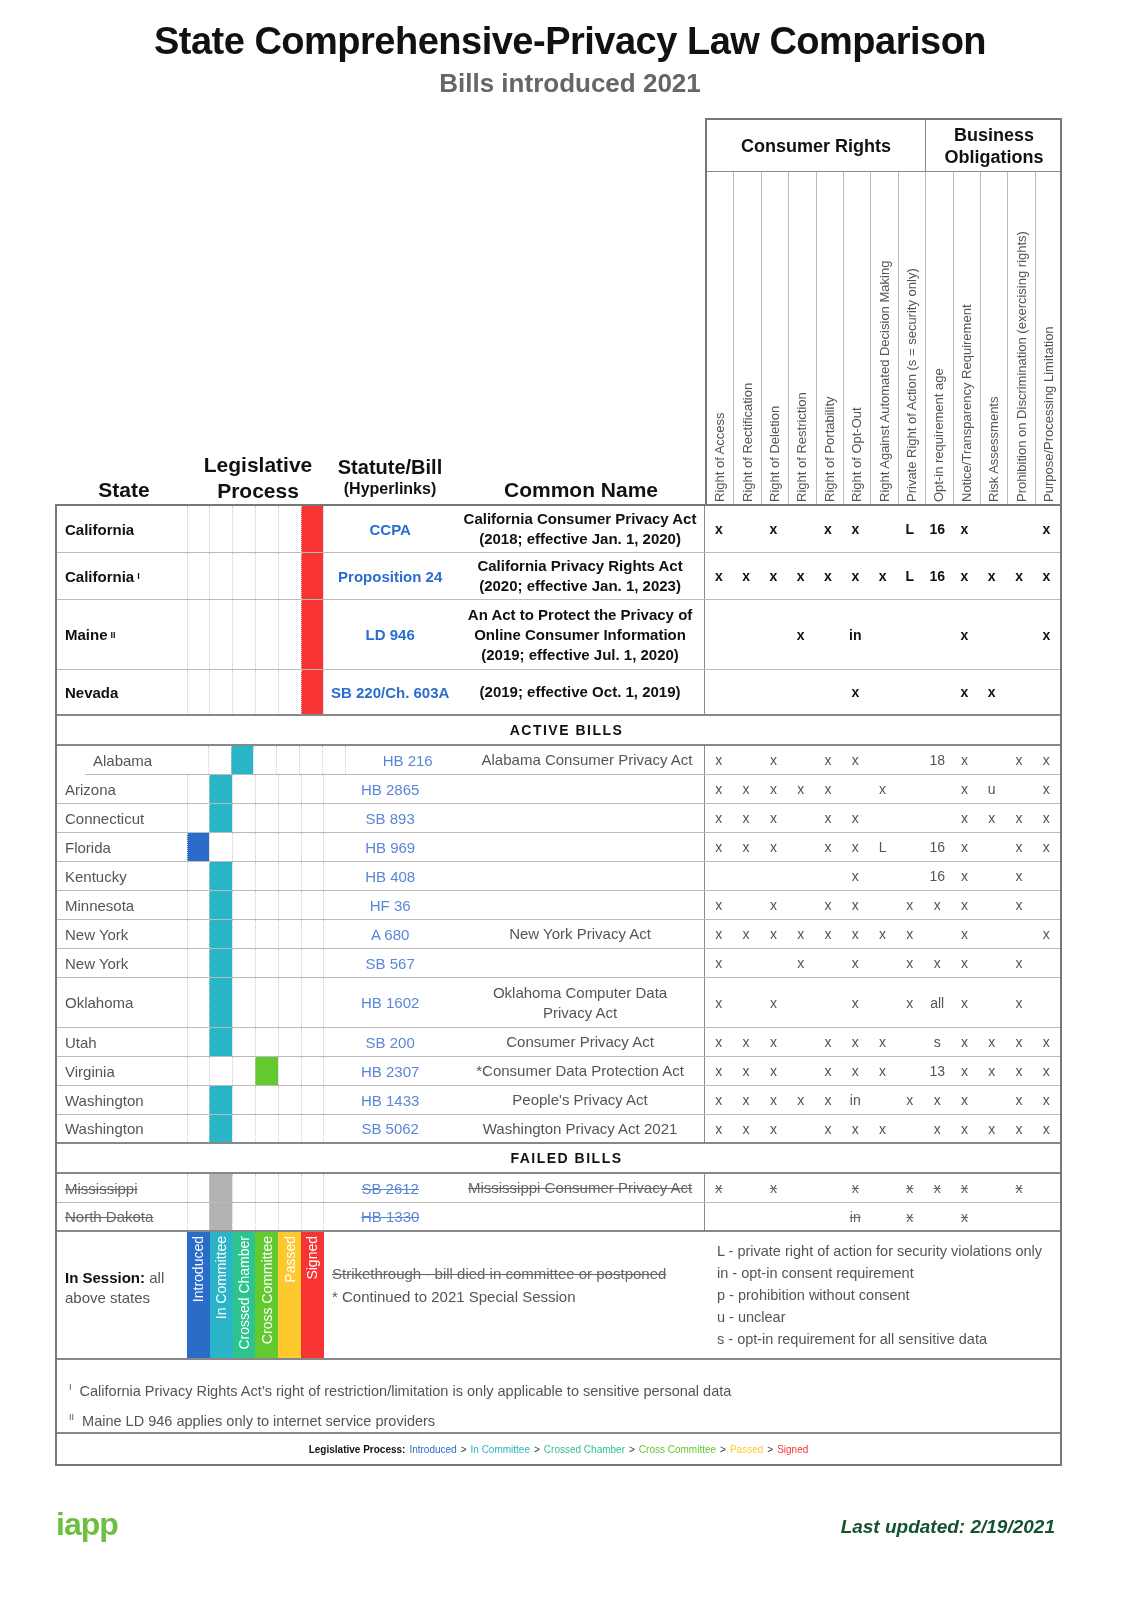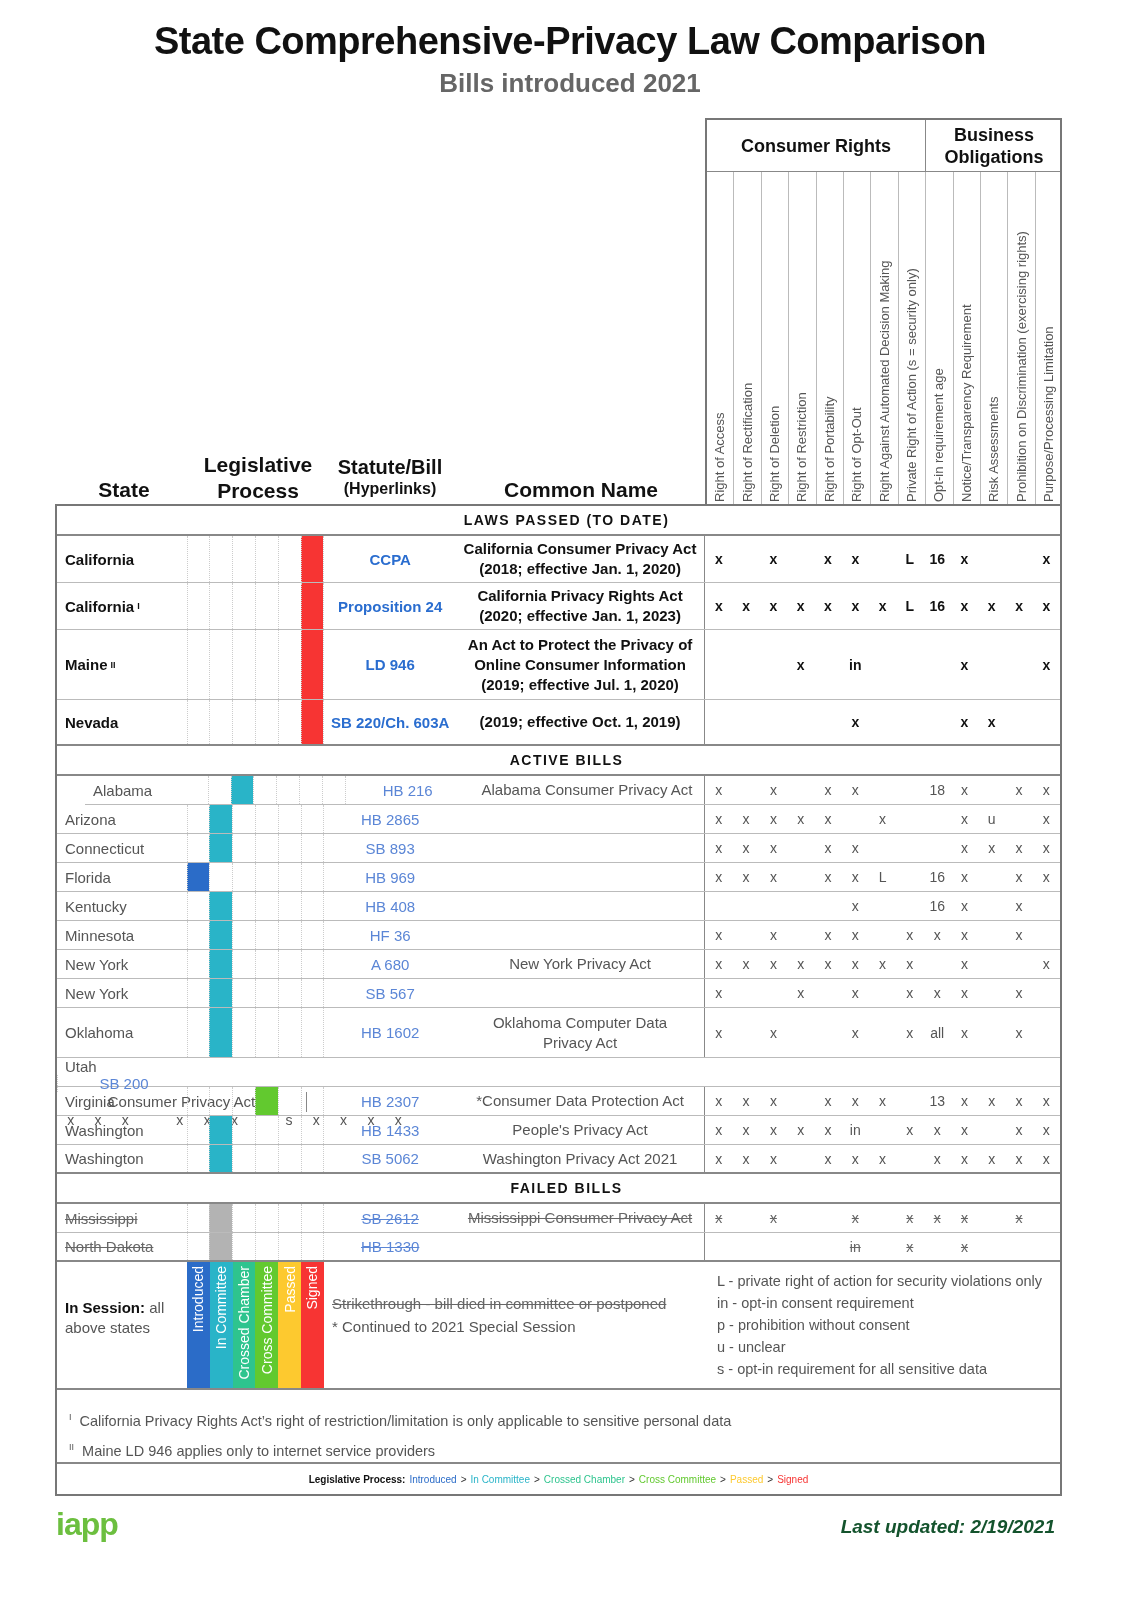--- a/index.html
+++ b/index.html
@@ -115,23 +115,20 @@
       <div class="vhead" style="left: 301.4px;">
         <span>Prohibition on Discrimination (exercising rights)</span>
       </div>
       <div class="vhead" style="left: 328.8px; border-right: none;">
         <span>Purpose/Processing Limitation</span>
       </div>
     </div>
 </div>
 
 <div class="tbl" id="tbl">
-    <div class="section">
-      <span>LAWS PASSED (TO DATE)</span>
-    </div>
     <div class="row bold" style="height: 47px;">
       <div class="cell-state">
         <span>California</span>
       </div>
       <div class="proc">
         <div></div>
         <div></div>
         <div></div>
         <div></div>
         <div></div>
@@ -558,21 +555,21 @@
         <div>x</div>
         <div></div>
         <div>x</div>
         <div>all</div>
         <div>x</div>
         <div></div>
         <div>x</div>
         <div></div>
       </div>
     </div>
-    <div class="row light" style="height: 29px; flex-direction: column;">
+    <div class="row light" style="height: 29px;">
       <div class="cell-state">
         <span>Utah</span>
       </div>
       <div class="proc">
         <div></div>
         <div style="background: rgb(41, 180, 200);"></div>
         <div></div>
         <div></div>
         <div></div>
         <div></div>

